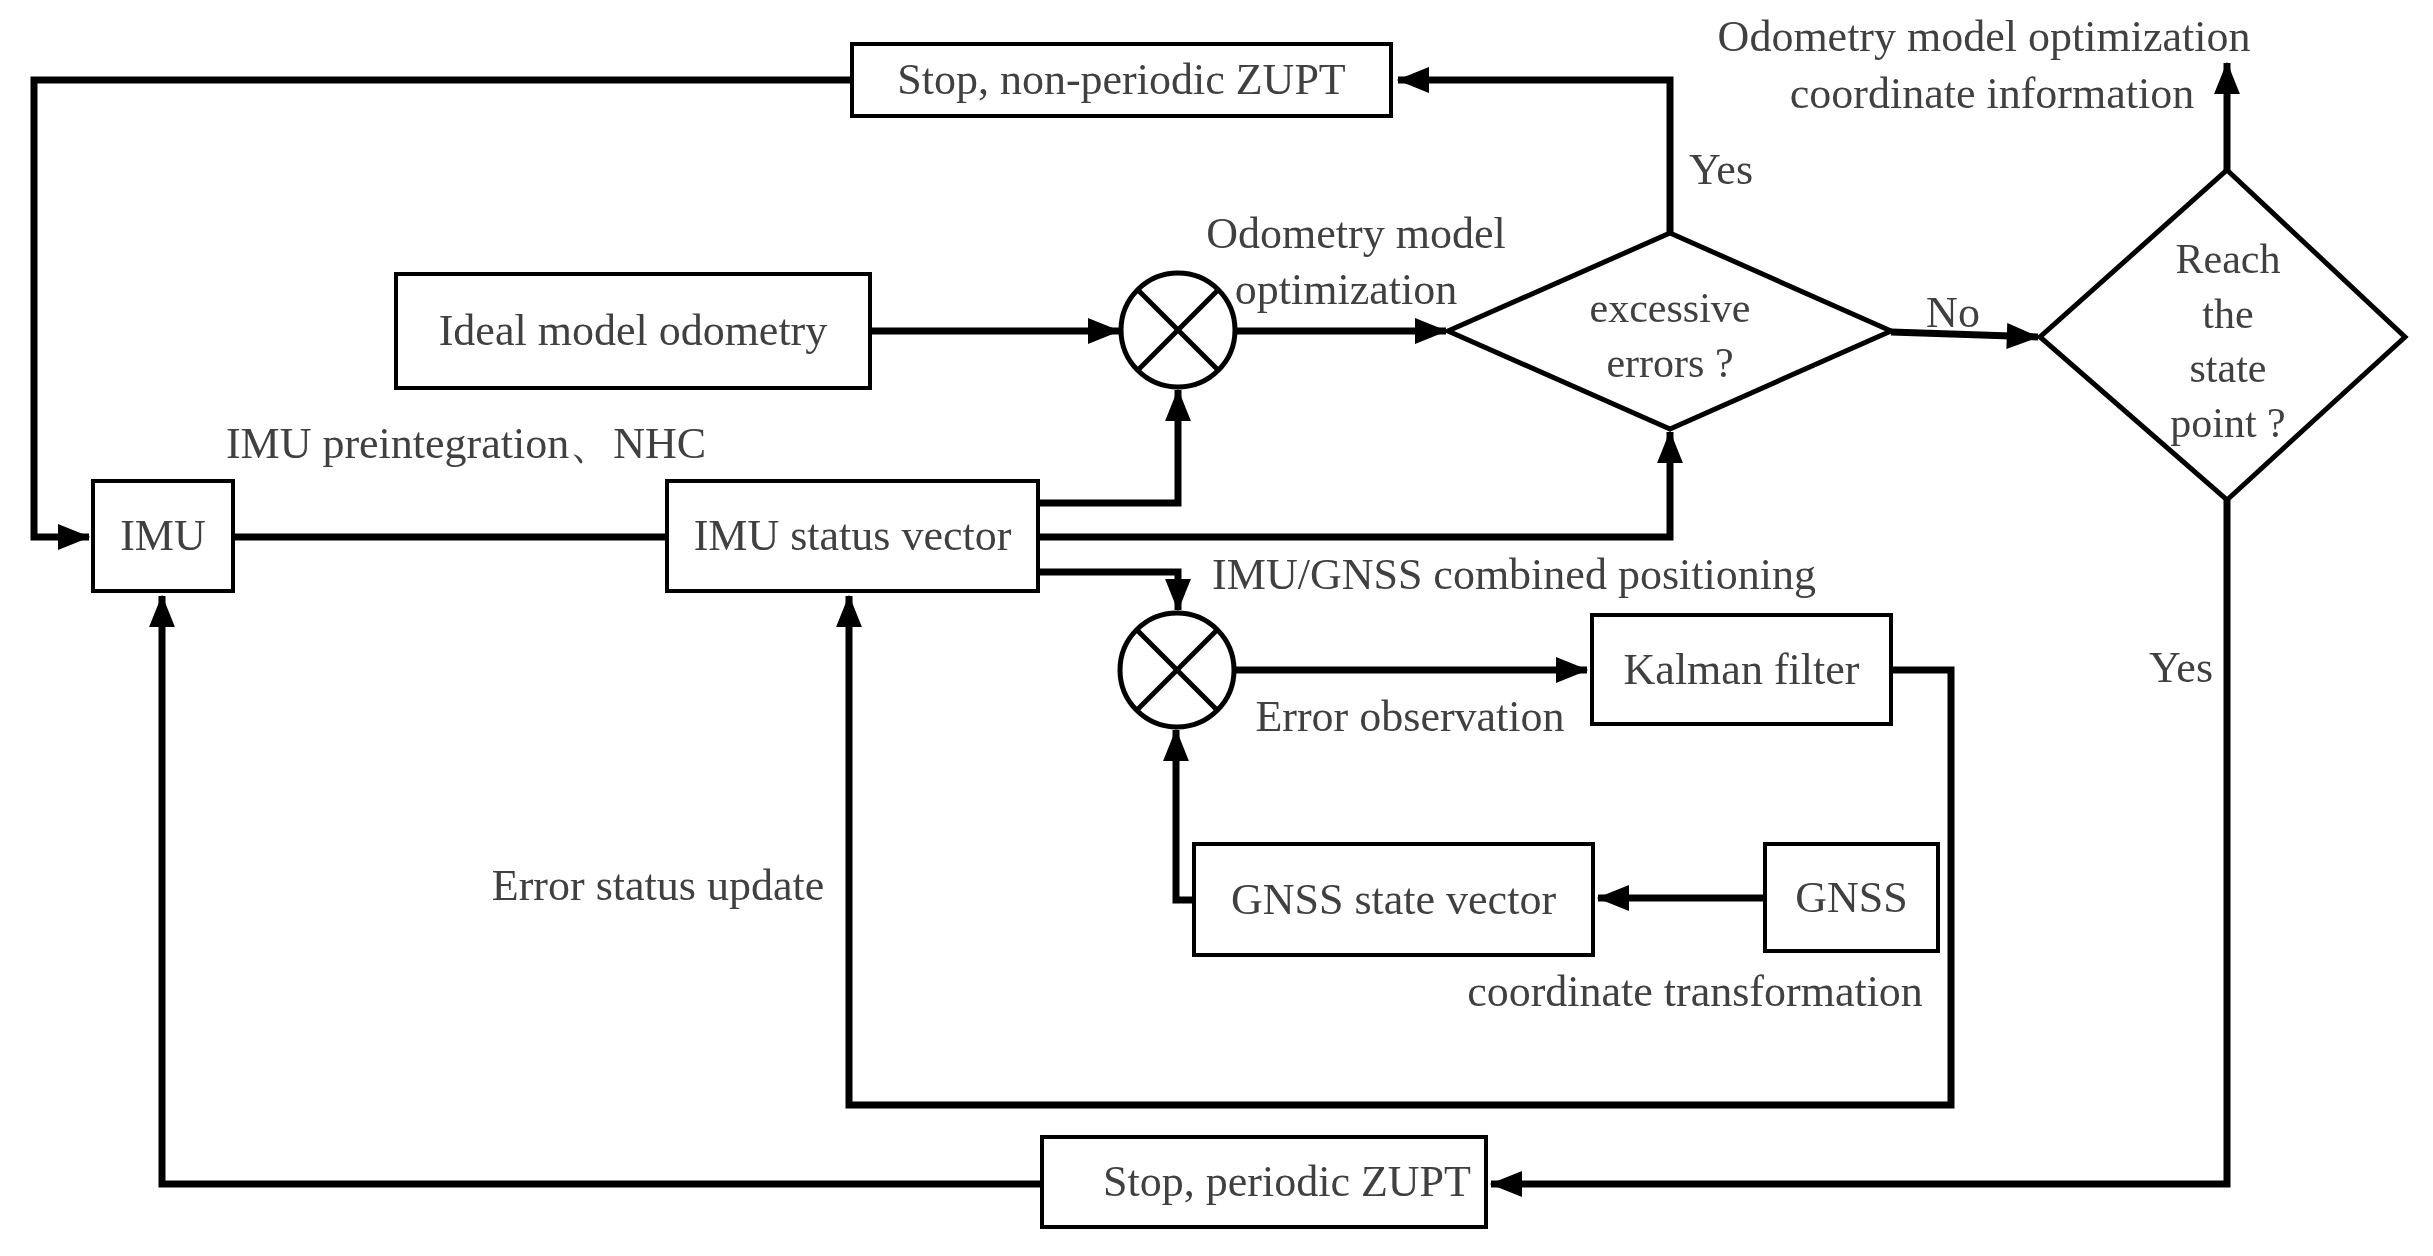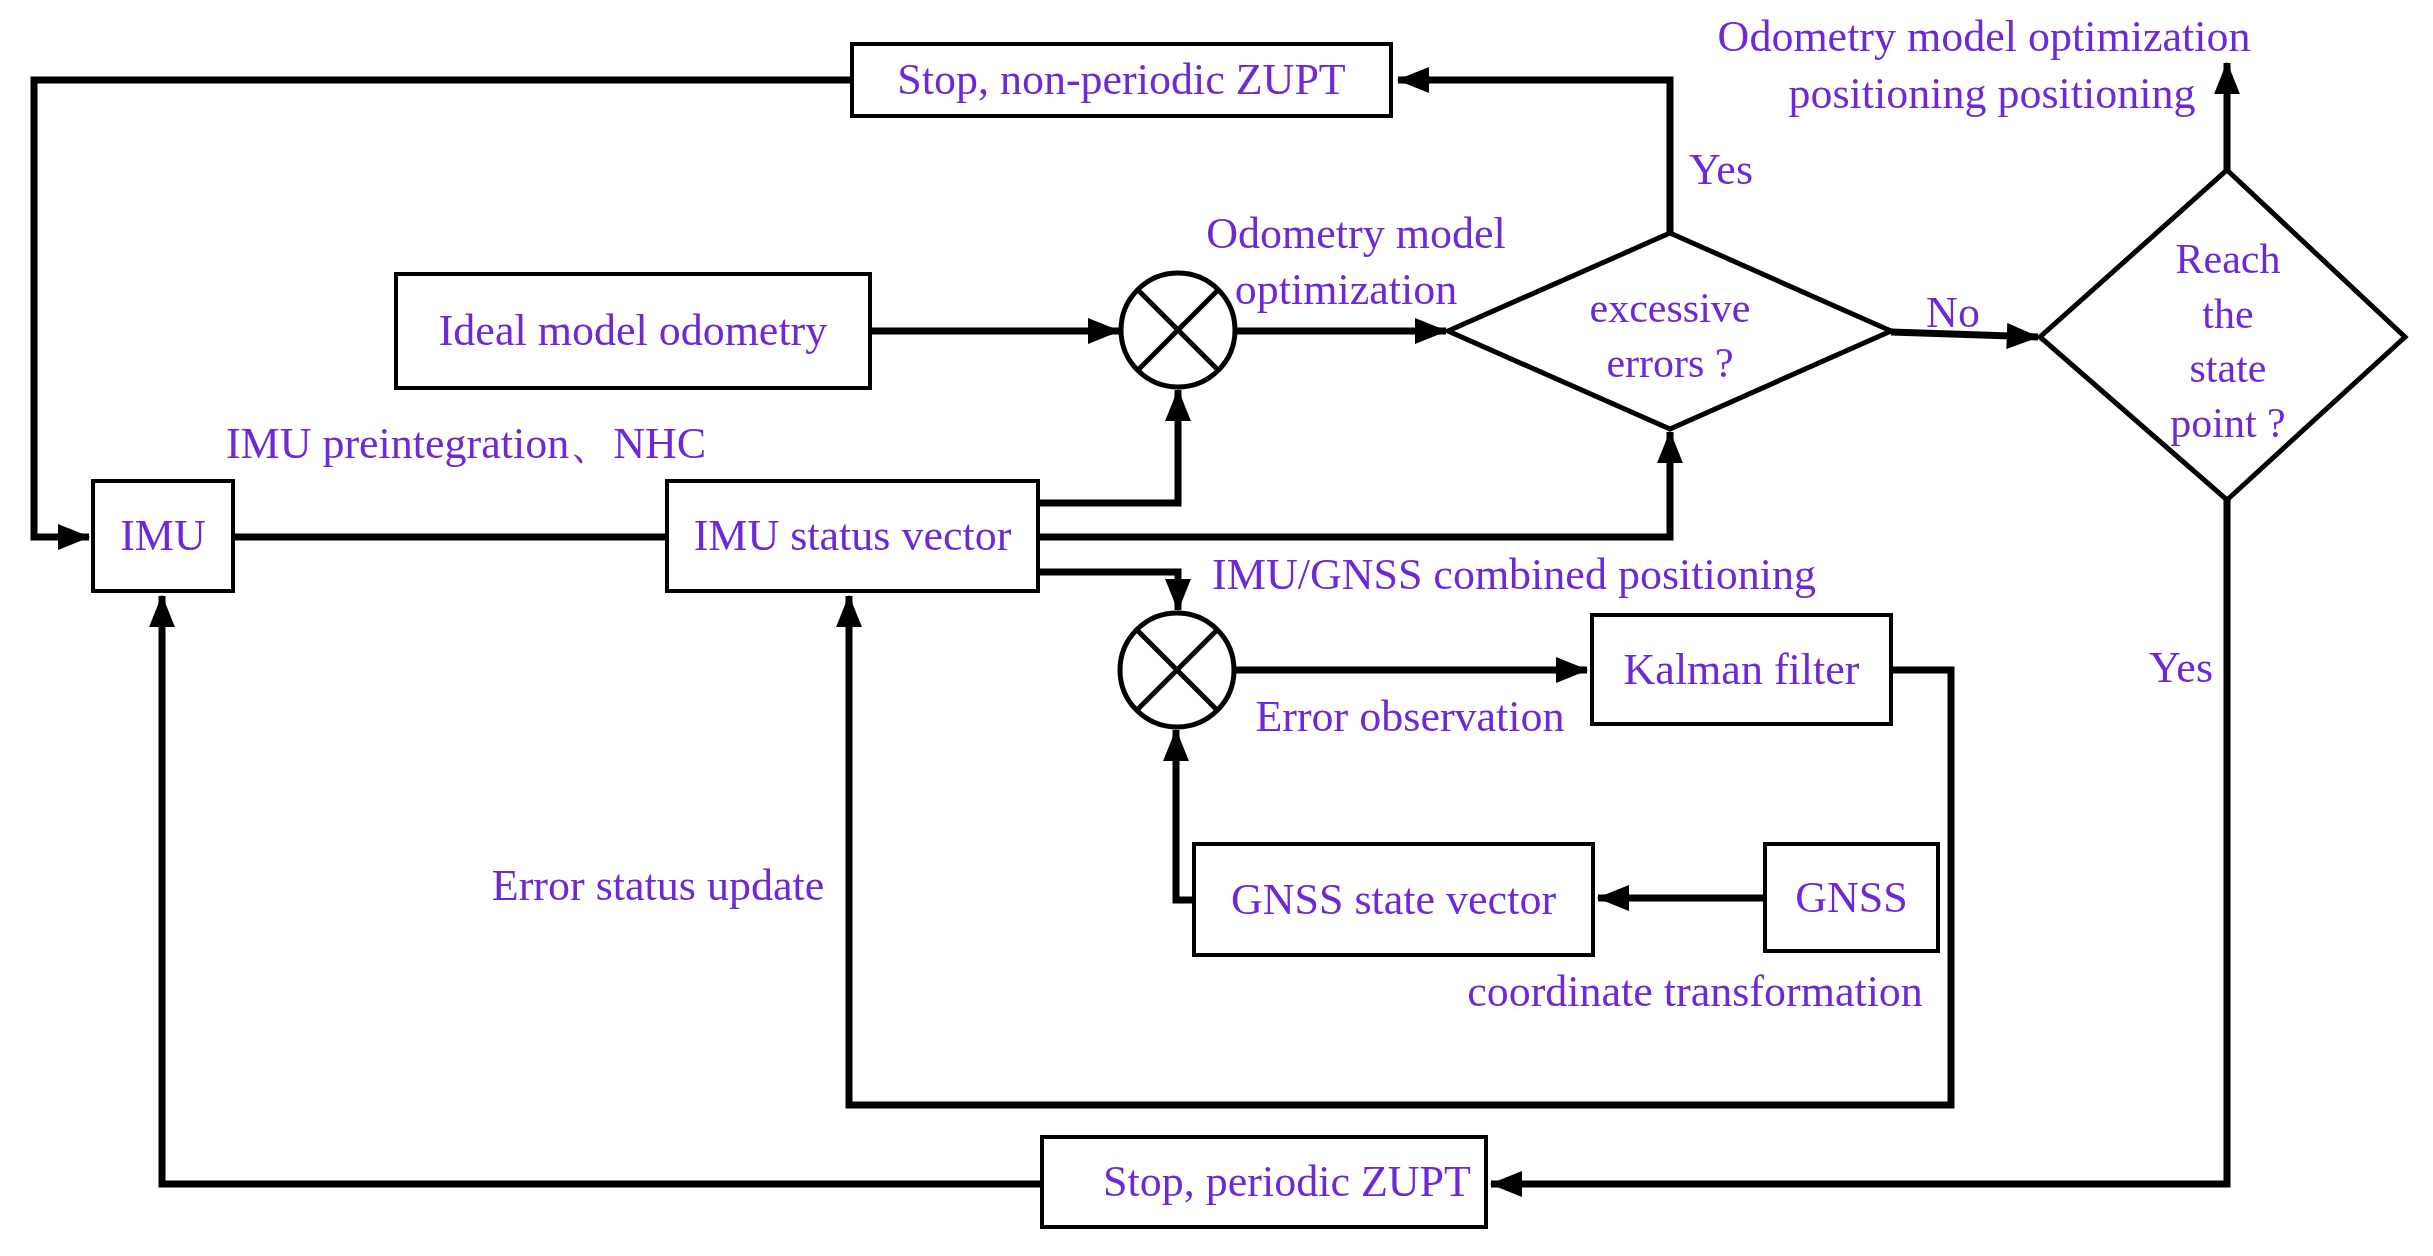--- a/index.html
+++ b/index.html
@@ -6,21 +6,21 @@
     margin: 0;
     padding: 0;
     background: #ffffff;
   }
   #canvas {
     position: relative;
     width: 2433px;
     height: 1256px;
     background: #ffffff;
     font-family: "Liberation Serif", "DejaVu Serif", serif;
-    color: #6d28d9;
+    color: #404040;
     overflow: hidden;
   }
   #wires {
     position: absolute;
     left: 0; top: 0;
     width: 2433px;
     height: 1256px;
   }
   .box {
     position: absolute;
@@ -150,21 +150,21 @@
   </div>
 
   <div class="dtext" style="left:2228px; top:341px;">
     <div>Reach</div>
     <div>the</div>
     <div>state</div>
     <div>point ?</div>
   </div>
 
   <div class="lbl" style="left:1984px; top:37px;">Odometry model optimization</div>
-  <div class="lbl" style="left:1992px; top:94px;">positioning positioning</div>
+  <div class="lbl" style="left:1992px; top:94px;">coordinate information</div>
 
   <div class="lbl" style="left:1721px; top:170px;">Yes</div>
 
   <div class="lbl" style="left:1356px; top:234px;">Odometry model</div>
   <div class="lbl" style="left:1346px; top:290px;">optimization</div>
 
   <div class="lbl" style="left:1953px; top:313px;">No</div>
 
   <div class="lbl" style="left:466px; top:444px;">IMU preintegration、NHC</div>
 

